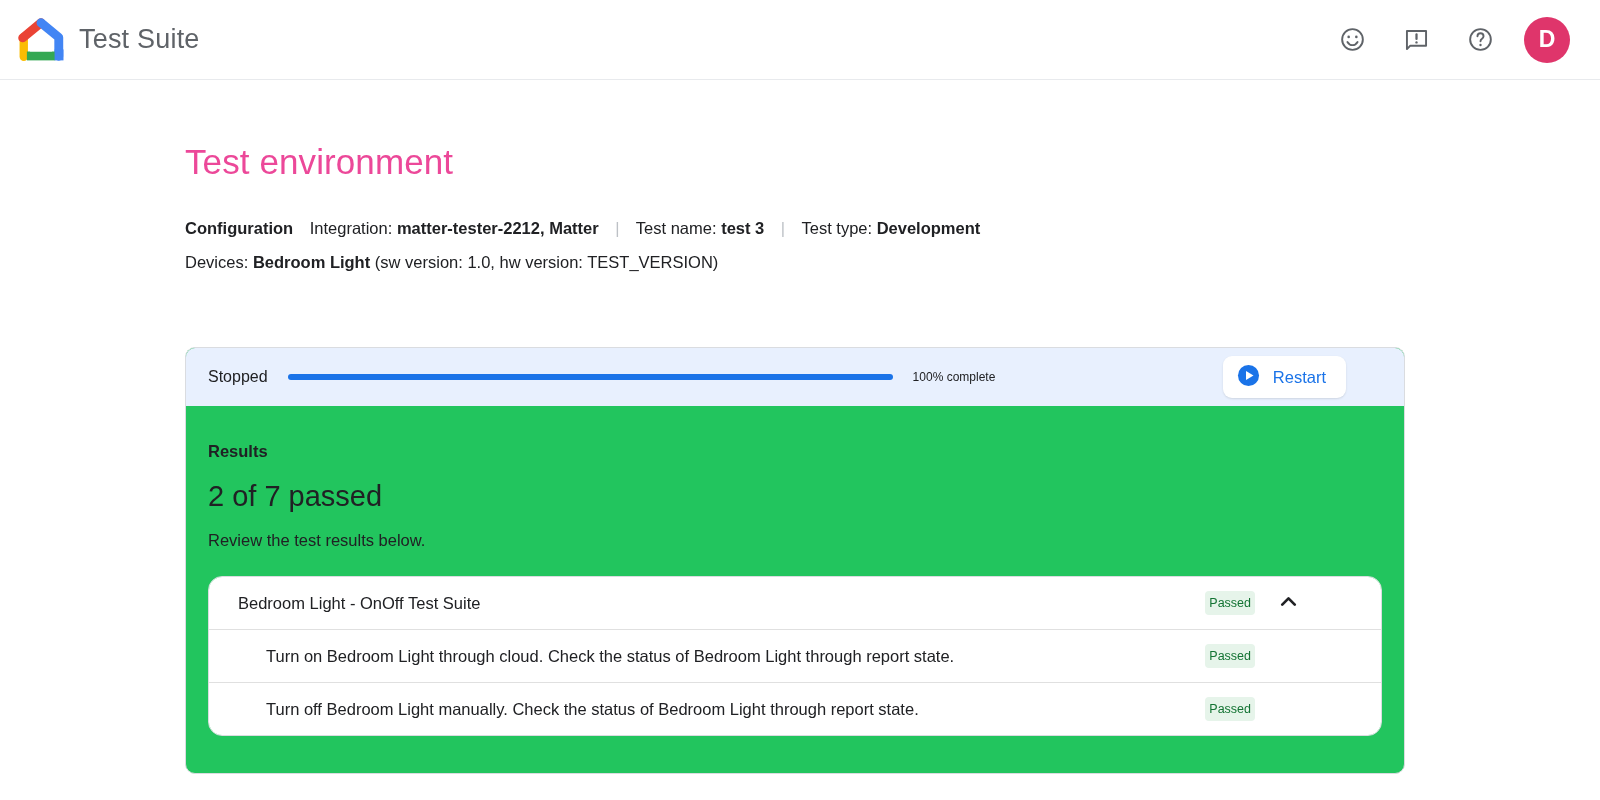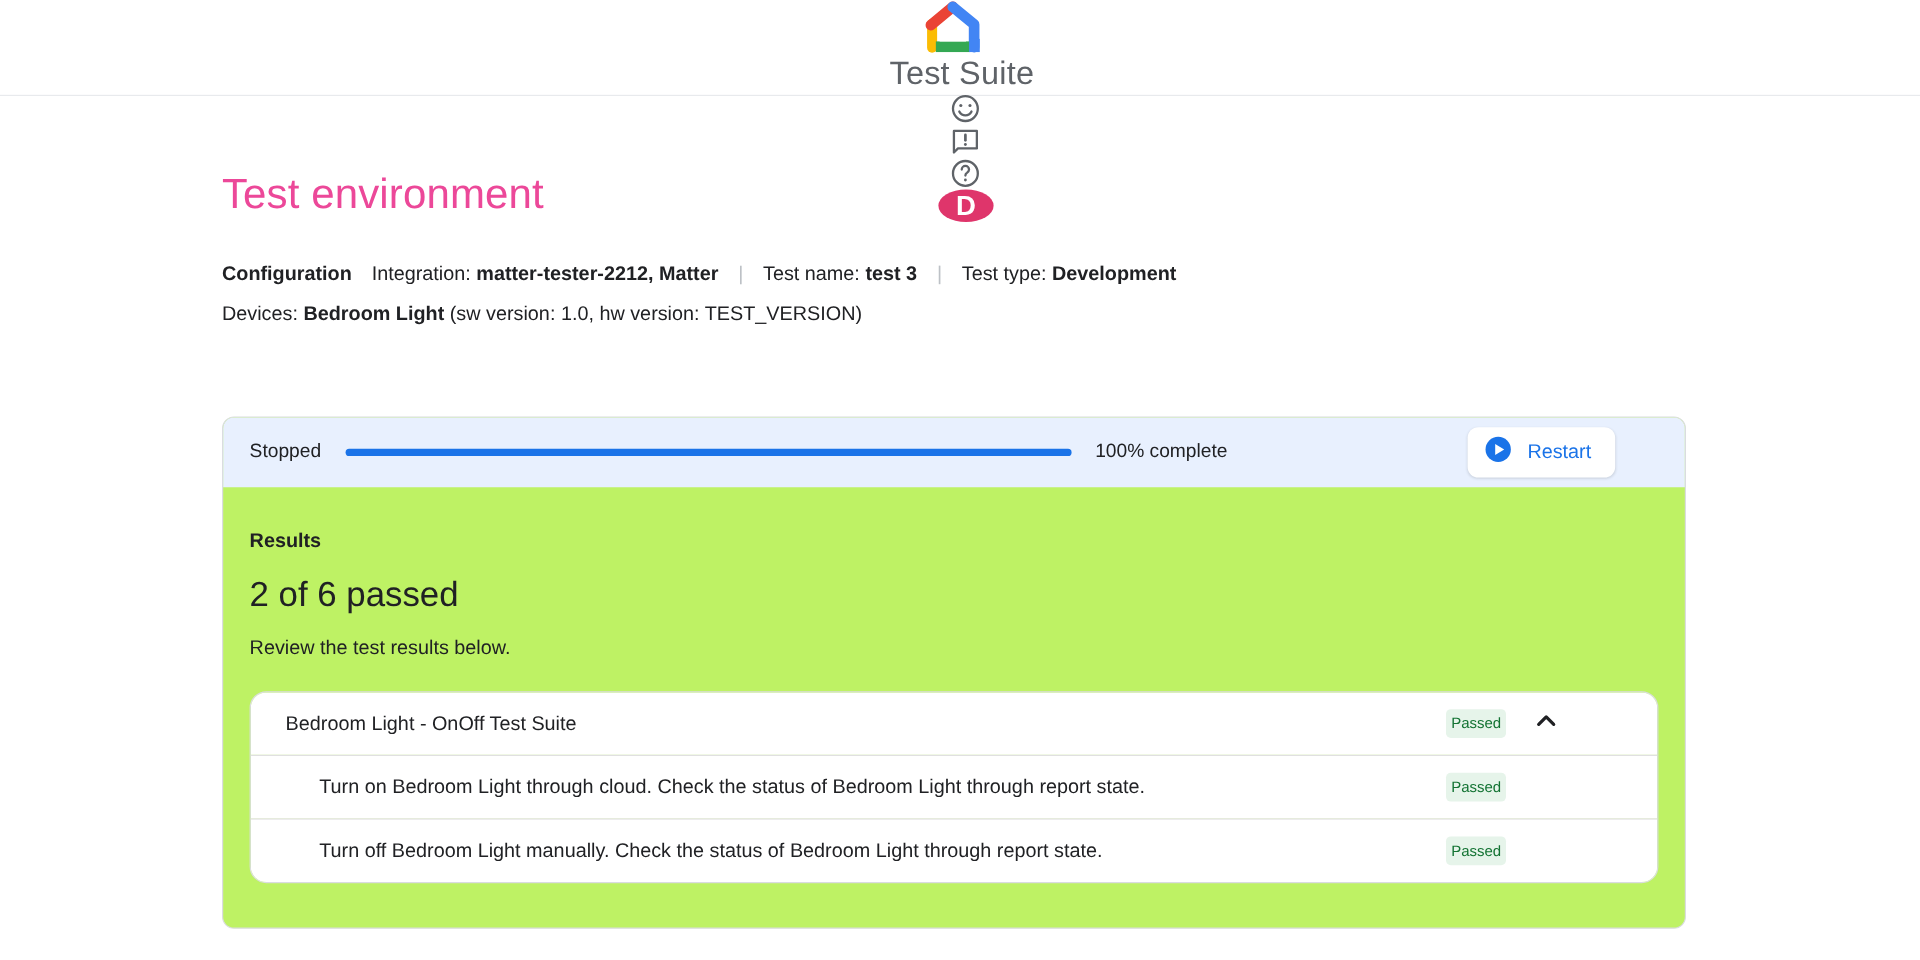--- a/index.html
+++ b/index.html
@@ -1,48 +1,48 @@
 <!DOCTYPE html>
 <html><head>
 <meta charset="utf-8">
 <style>
   * { margin:0; padding:0; box-sizing:border-box; }
   html,body { width:1600px; height:800px; overflow:hidden; background:#fff;
               font-family:"Liberation Sans", sans-serif; color:#202124; }
 
   
   .appbar { height:80px; display:flex; align-items:center; padding:0 30px 0 18px;
-            border-bottom:1px solid #e8eaed; background:#fff;flex-direction:column; }
+            border-bottom:1px solid #e8eaed; background:#fff; }
   .logo { width:46px; height:46px; flex:0 0 auto; }
   .app-title { font-size:27px; color:#5f6368; margin-left:15px; letter-spacing:.2px; }
   .appbar-spacer { flex:1; }
   .iconbtn { width:44px; height:44px; border:none; background:transparent; border-radius:50%;
              display:flex; align-items:center; justify-content:center; cursor:pointer; margin-left:20px; }
   .iconbtn svg { display:block; }
   .avatar { width:46px; height:46px; border-radius:50%; margin-left:22px;
             display:flex; align-items:center; justify-content:center;
             color:#fff; font-size:23px; font-weight:700; cursor:pointer; }
 
   
   .main { padding:62px 0 0 185px; }
   .page-title { font-size:35px; font-weight:400; color:#ec4899; letter-spacing:.1px; }
 
   .config { margin-top:29px; font-size:16.5px; line-height:34px; color:#202124; }
   .config b { font-weight:700; }
   .config .cfg-label { font-weight:700; margin-right:12px; }
   .config .sep { color:#bdc1c6; margin:0 12px; }
 
   
-  .card { width:1220px; margin-top:68px; border:1px solid #dadce0; border-radius:10px; background:#bef264; }
+  .card { width:1220px; margin-top:68px; border:1px solid #dadce0; border-radius:10px; background:#22c55e; }
   .status-bar { background:#e8f0fe; border-radius:9px 9px 0 0; height:58px;
                 display:flex; align-items:center; padding:0 58px 0 22px; }
   .status-state { font-size:16px; color:#202124; }
   .progress-track { width:605px; height:6px; border-radius:3px; margin:0 20px; background:transparent; }
   .progress-fill { height:6px; border-radius:3px; background:#1a73e8; }
-  .progress-label { font-size:16px; color:#202124; }
+  .progress-label { font-size:12px; color:#202124; }
   .status-spacer { flex:1; }
   .restart-btn { height:42px; padding:0 20px 0 14px; border:none; border-radius:9px; background:#fff;
                  display:flex; align-items:center; gap:13px; cursor:pointer;
                  box-shadow:0 1px 2px rgba(60,64,67,.15); }
   .restart-btn span { color:#1a73e8; font-size:16.5px; font-weight:500; }
 
   .card-body { padding:36px 22px 37px 22px; }
   .results-heading { font-size:16.5px; font-weight:700; }
   .results-summary { font-size:29px; font-weight:400; margin-top:19px; }
   .results-subtitle { font-size:16.5px; margin-top:18px; color:#202124; }
@@ -147,21 +147,21 @@
             <circle cx="12" cy="12" r="11" fill="#1a73e8"></circle>
             <polygon points="9.4,7.2 17.2,12 9.4,16.8" fill="#ffffff"></polygon>
           </svg>
         </span>
         <span>Restart</span>
       </button>
     </div>
 
     <div class="card-body">
       <div class="results-heading">Results</div>
-      <div class="results-summary">2 of 6 passed</div>
+      <div class="results-summary">2 of 7 passed</div>
       <div class="results-subtitle">Review the test results below.</div>
 
       <div class="results-table">
 
         <div class="trow">
           <span class="trow-label">Bedroom Light - OnOff Test Suite</span>
           <span class="badge">Passed</span>
           <span class="chev-box">
             <span>
               <svg viewBox="0 0 24 24" width="25" height="25" fill="none" stroke="#202124" stroke-width="2.6" stroke-linecap="round" stroke-linejoin="round">

